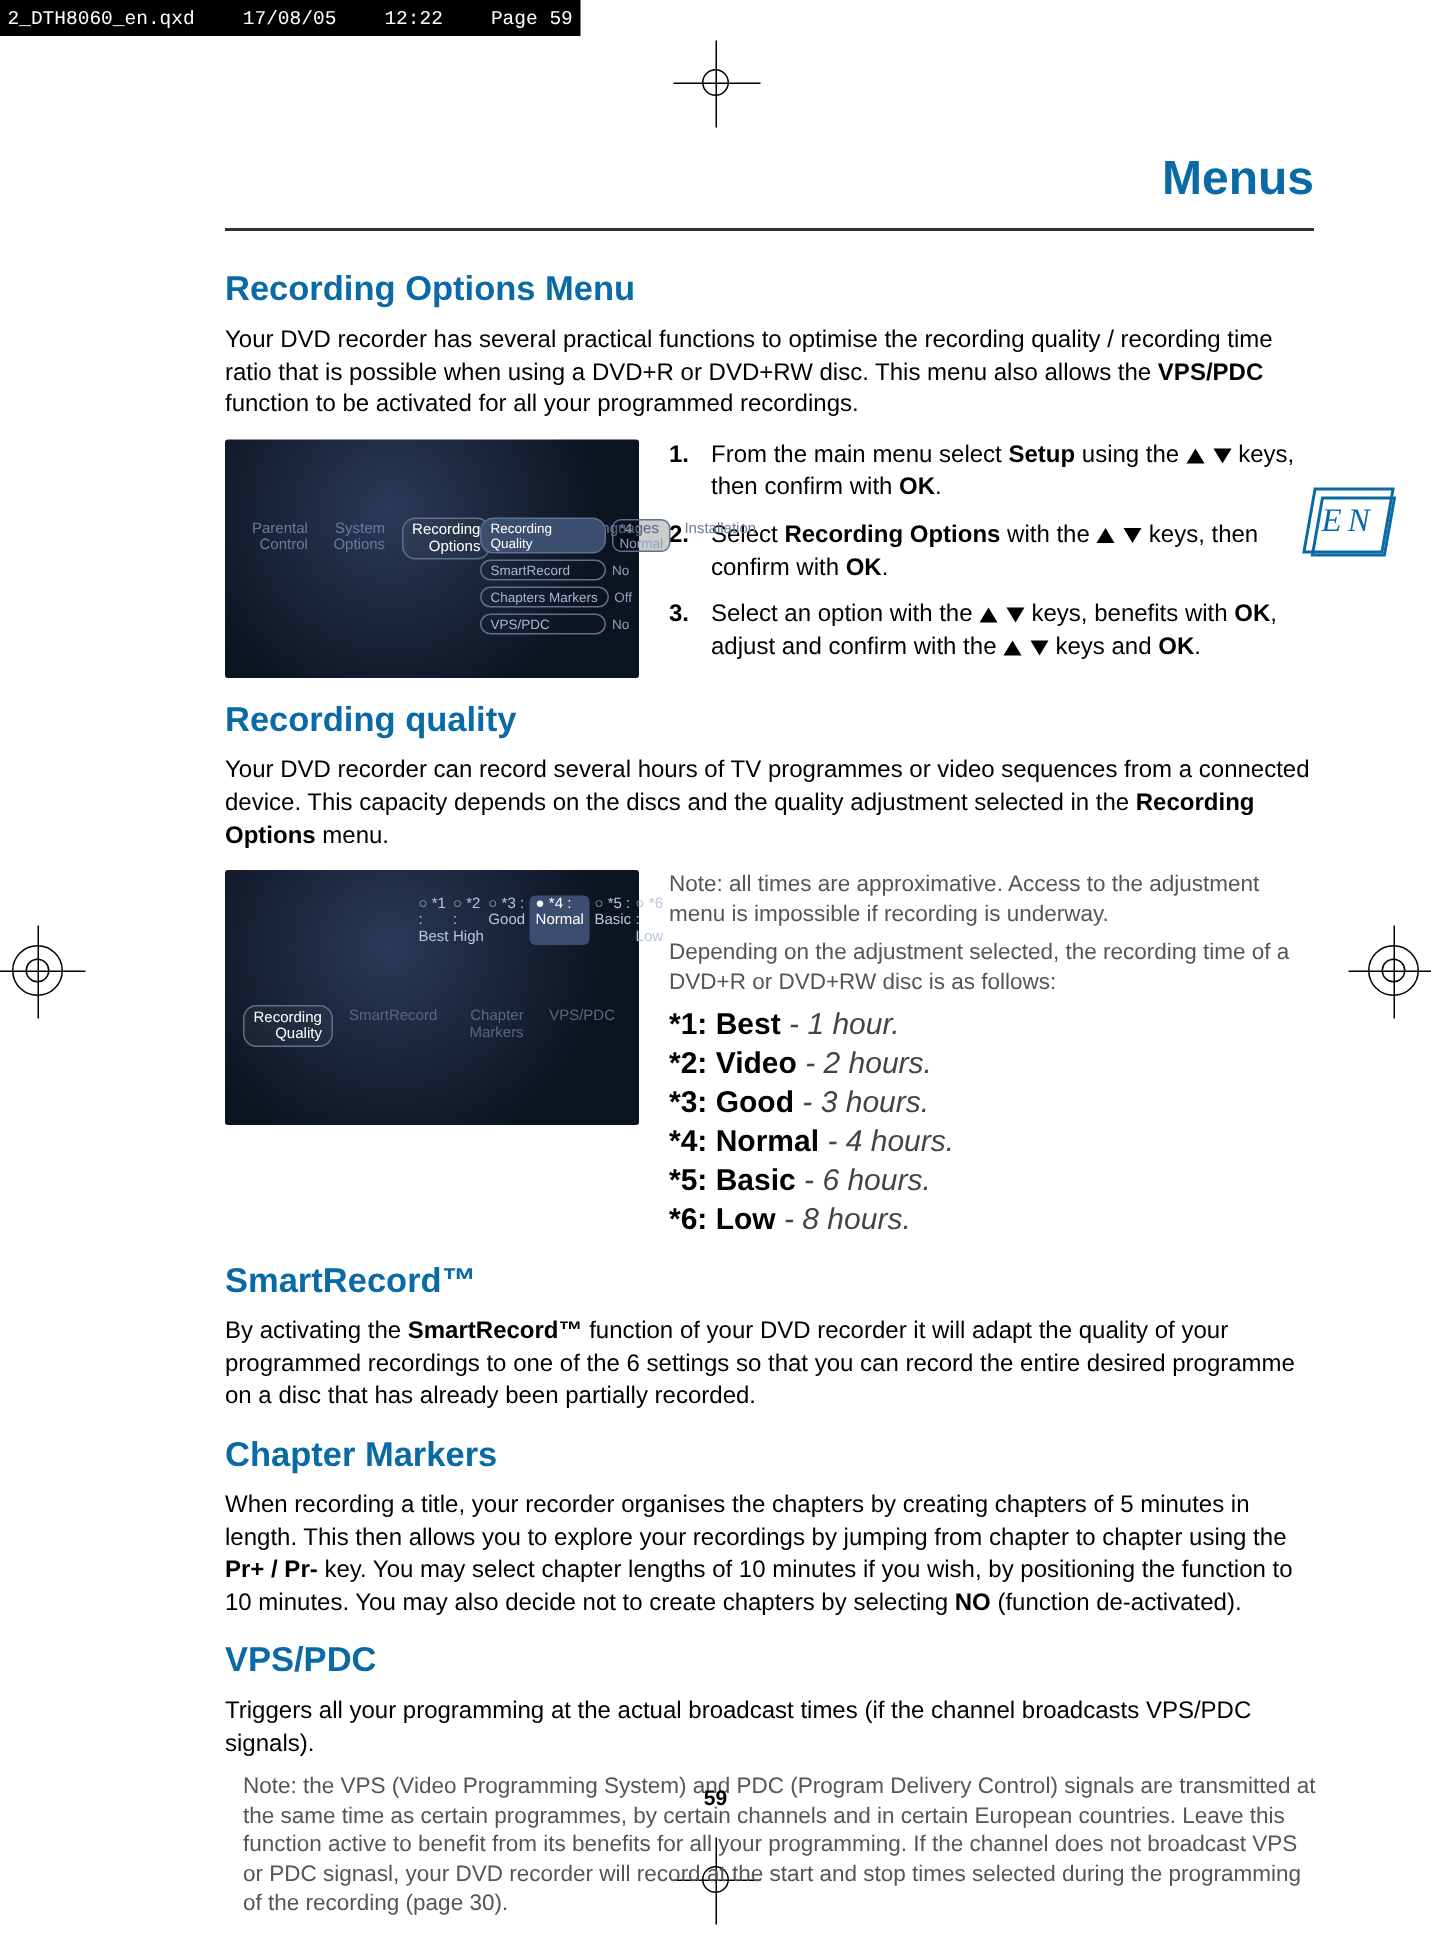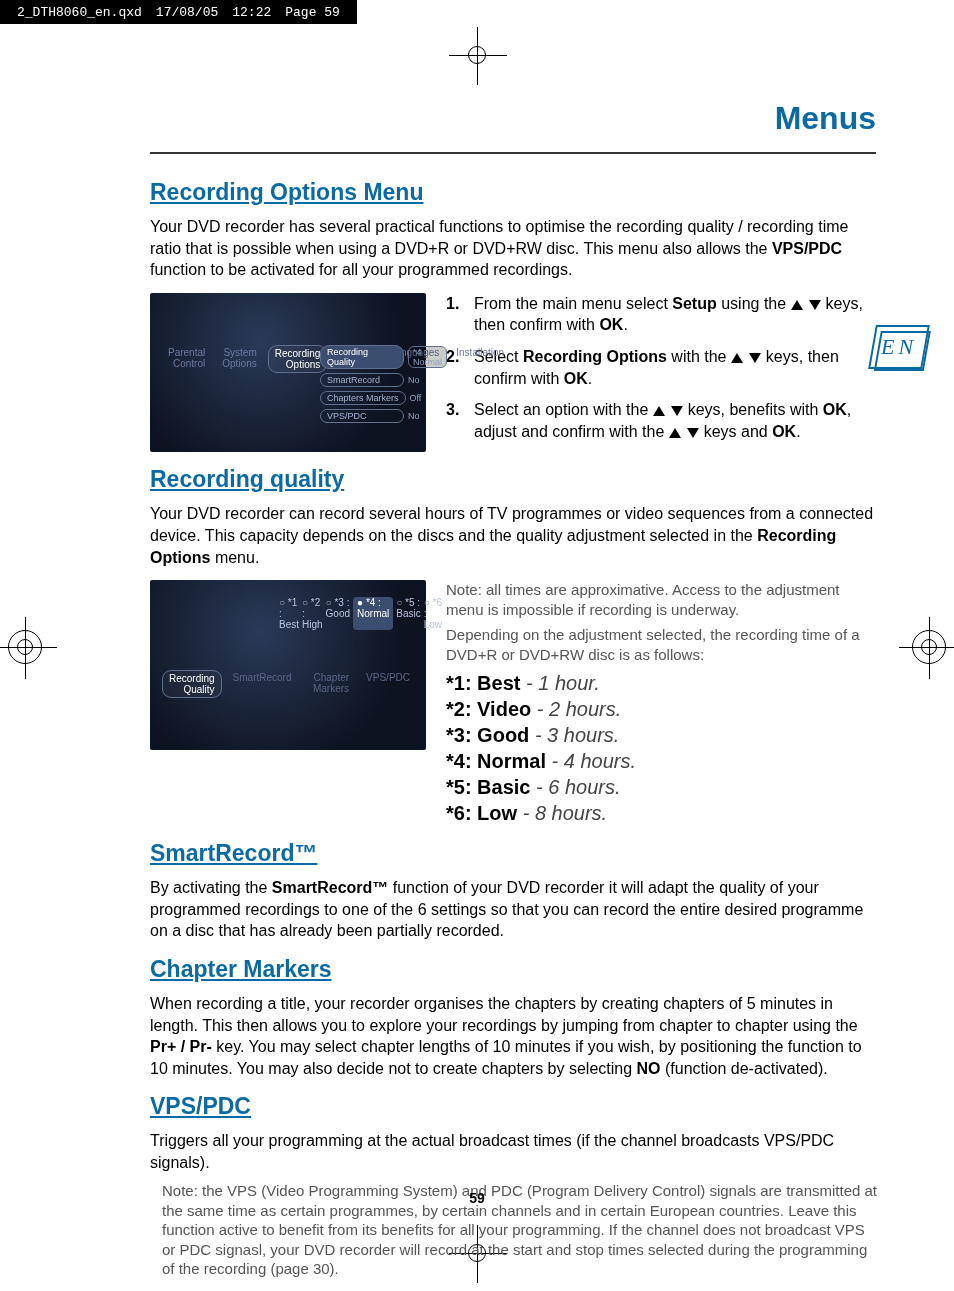--- a/index.html
+++ b/index.html
@@ -12,23 +12,23 @@
     color: #000;
   }
   .header-strip {
     position: absolute;
     top: 0; left: 0;
     height: 24px;
     background: #000;
     color: #fff;
     font-family: "Courier New", monospace;
     font-size: 13px;
-    padding: 4px 17px;
+    padding: 4px 5px;
     display: flex;
-    gap: 14px;
+    gap: 32px;
     align-items: center;
   }
   .crop-mark {
     position: absolute;
     width: 18px; height: 18px;
     border: 1px solid #000;
     border-radius: 50%;
   }
   .crop-mark::before, .crop-mark::after {
     content: "";
@@ -77,21 +77,20 @@
     left: 150px;
     width: 730px;
   }
   .h2 {
     font-size: 23px;
     font-weight: 700;
     color: #0a6aa6;
     font-family: Arial, sans-serif;
     margin-bottom: 10px;
     margin-top: 14px;
-    text-decoration: underline;
   }
   .body {
     font-size: 16px;
     line-height: 1.35;
   }
   .row { display: flex; gap: 20px; margin-top: 12px; }
   .thumb {
     width: 276px;
     background: radial-gradient(circle at 40% 30%, #2a3a57 0%, #0e1322 70%);
     border-radius: 2px;

